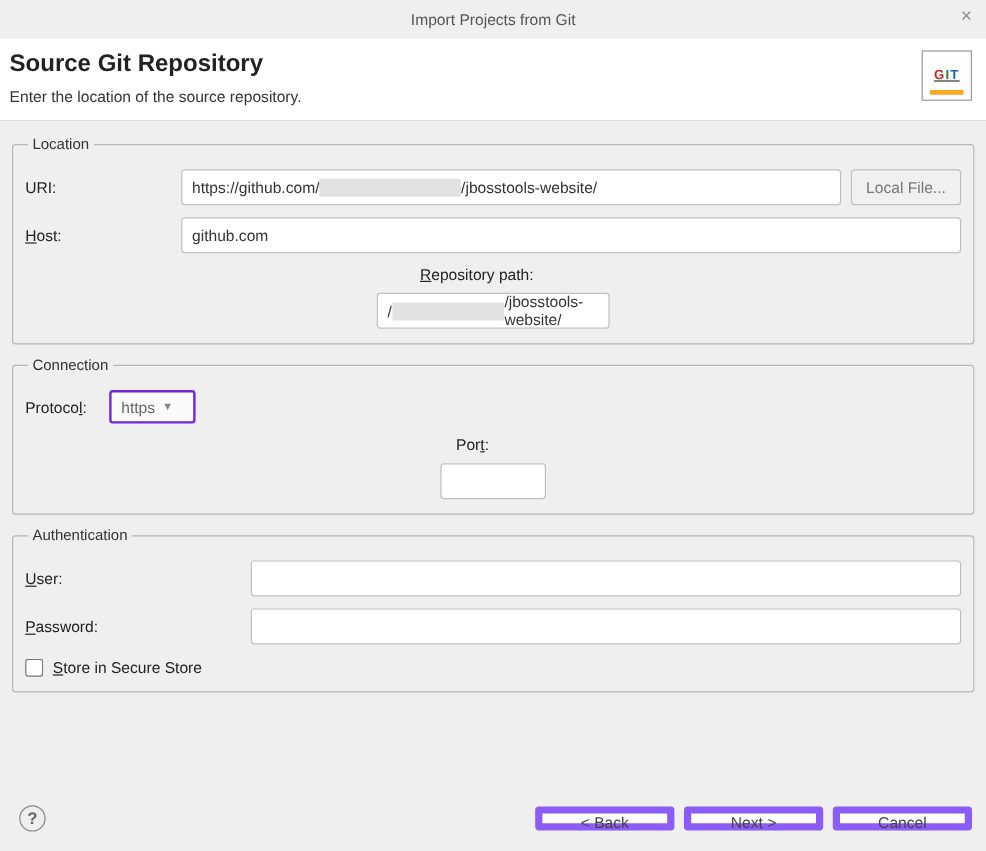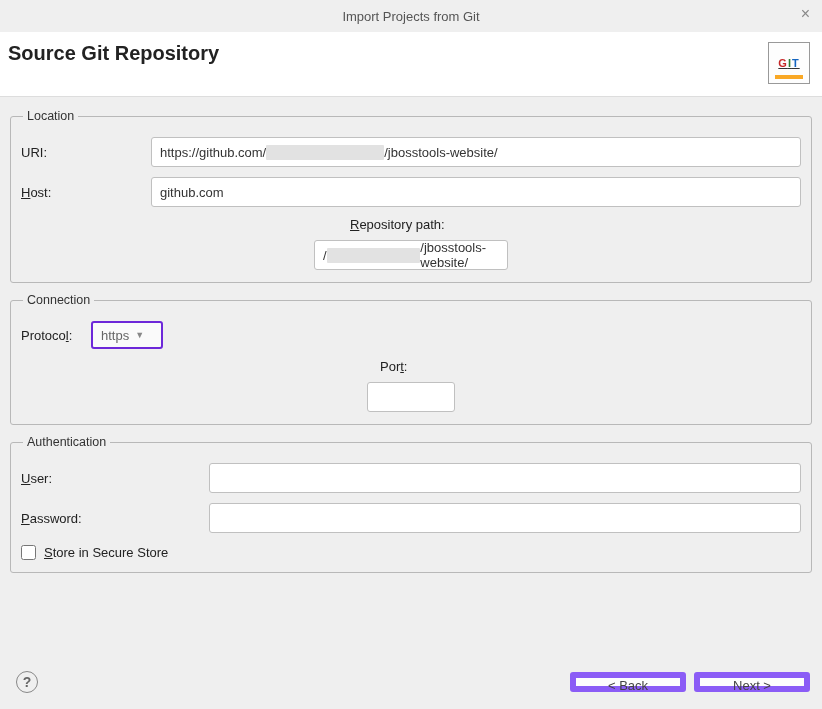--- a/index.html
+++ b/index.html
@@ -232,20 +232,21 @@
 <body>
 
 <div class="title-bar">
   <span>Import Projects from Git</span>
   <span class="close-btn">×</span>
 </div>
 
 <div class="header-section">
   <div class="header-text">
     <h1>Source Git Repository</h1>
+    <p>Enter the location of the source repository.</p>
   </div>
   <div class="git-icon">
     <div class="git-icon-text">
       <span class="g">G</span><span class="i">I</span><span class="t">T</span>
     </div>
     <div class="git-icon-bar"></div>
   </div>
 </div>
 
 <div class="content">
@@ -256,20 +257,21 @@
     <div class="form-row">
       <div class="form-label label-location">URI:</div>
       <div style="flex:1; position:relative;">
         <input type="text" value="" style="color: transparent;">
         <div style="position:absolute; left:9px; top:0; height:30px; display:flex; align-items:center; font-size:13px; color:#333; pointer-events:none;">
           <span>https://github.com/</span>
             <span class="redacted" style="width:118px;">xxxxxxxxxxxxxx</span>
             <span>/jbosstools-website/</span>
         </div>
       </div>
+      <button class="local-file-btn">Local File...</button>
     </div>
 
     <div class="form-row">
       <div class="form-label label-location"><span class="underline">H</span><span>ost:</span></div>
       <input type="text" value="github.com" style="">
     </div>
 
     <div class="form-row">
       <div class="form-label label-location"><span class="underline">R</span><span>epository path:</span></div>
       <div style="flex:1; position:relative;">
@@ -319,14 +321,15 @@
     </div>
   </fieldset>
 
 </div>
 
 <div class="footer">
   <div class="help-btn">?</div>
   <div class="btn-group">
     <button class="wizard-btn">&lt; Back</button>
     <button class="wizard-btn">Next &gt;</button>
+    <button class="wizard-btn">Cancel</button>
   </div>
 </div>
 
 </body></html>

